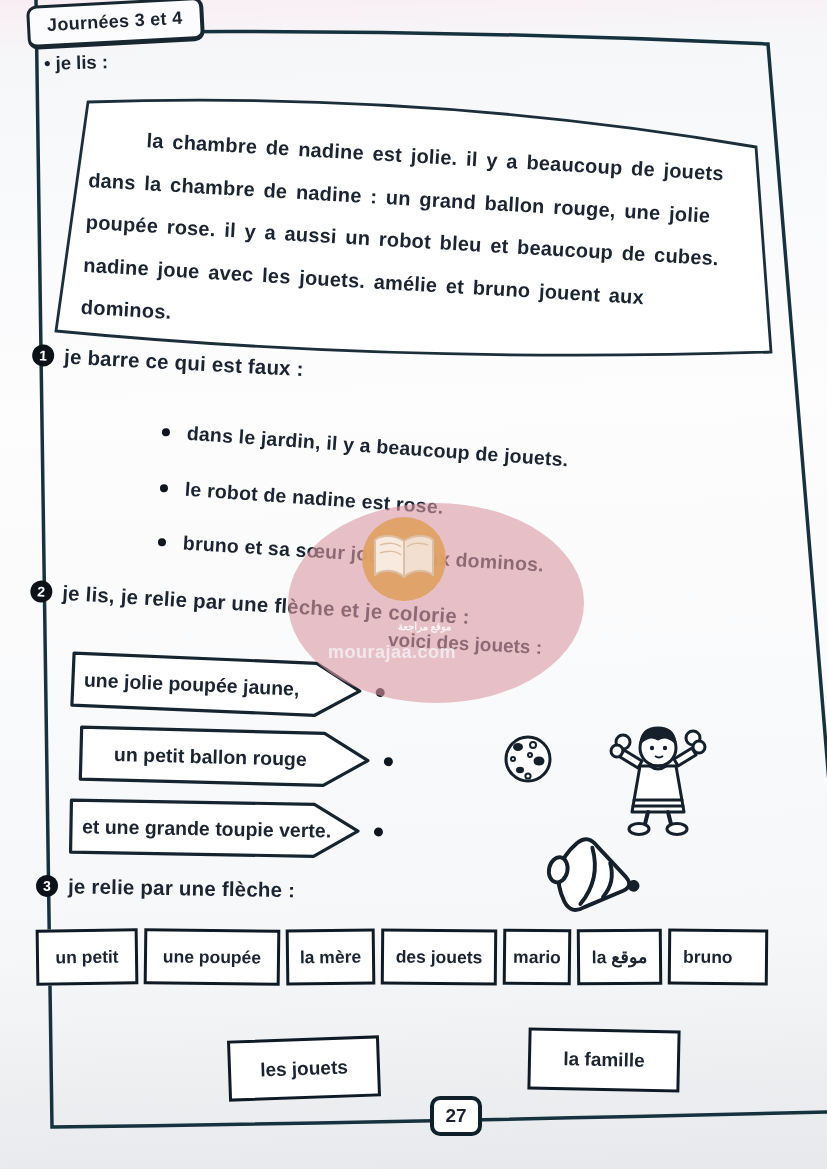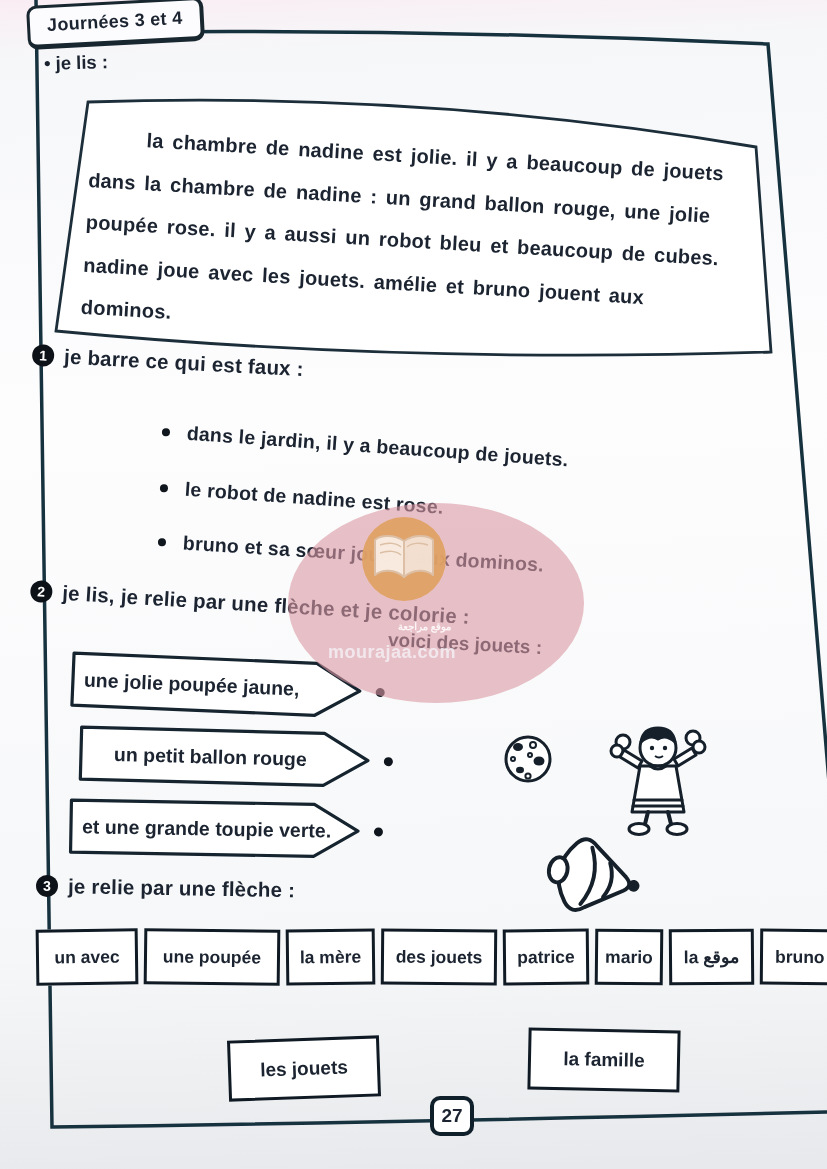--- a/index.html
+++ b/index.html
@@ -42,21 +42,21 @@
   
   #wordrow{position:absolute;left:36px;top:929px;display:flex;gap:6px;z-index:2;}
   .wbox{height:56px;border:3px solid #0f1a24;background:#fff;display:flex;align-items:center;
     justify-content:center;font-size:17.5px;box-sizing:border-box;}
   
   .catbox{position:absolute;border:3px solid #0f1a24;background:#fff;display:flex;align-items:center;
     justify-content:center;font-size:19px;box-sizing:border-box;z-index:2;}
   #cat0{left:228px;top:1038px;width:152px;height:61px;transform:rotate(-2deg);}
   #cat1{left:528px;top:1029px;width:152px;height:62px;transform:rotate(1.2deg);}
   
-  #pagenum{position:absolute;left:430px;top:1096px;width:44px;height:40px;border:4px solid #10202b;
+  #pagenum{position:absolute;left:430px;top:1096px;width:52px;height:40px;border:4px solid #10202b;
     border-radius:10px;background:#fff;display:flex;align-items:center;justify-content:center;
     font-size:19px;box-sizing:border-box;z-index:4;}
   
   #watermark{position:absolute;left:0;top:0;width:827px;height:1169px;z-index:30;pointer-events:none;}
   #wm-pink{position:absolute;left:288px;top:503px;width:296px;height:200px;border-radius:50%;
     background:rgba(219,152,164,.6);mix-blend-mode:multiply;}
   #wm-yellow{position:absolute;left:362px;top:517px;width:84px;height:84px;border-radius:50%;
     background:rgba(244,213,128,.95);mix-blend-mode:multiply;}
   #wm-book{position:absolute;left:370px;top:533px;opacity:.95;}
   #wm-ar{position:absolute;left:398px;top:621px;font-size:10px;color:rgba(253,249,250,.95);direction:rtl;}
@@ -174,33 +174,30 @@
   </g>
 </svg>
 
 <div id="ex3h" class="exhead">
   <span class="num">3</span>
   <span>je relie par une flèche :</span>
 </div>
 
 <div id="wordrow">
   <div class="wbox" style="width:102px;transform:rotate(-0.8deg);">
-    <span>un avec</span>
+    <span>un petit</span>
     </div>
   <div class="wbox" style="width:136px;transform:rotate(0.7deg);">
     <span>une poupée</span>
     </div>
   <div class="wbox" style="width:89px;transform:rotate(-0.7deg);">
     <span>la mère</span>
     </div>
   <div class="wbox" style="width:116px;transform:rotate(0.5deg);">
     <span>des jouets</span>
-    </div>
-  <div class="wbox" style="width:86px;transform:rotate(-0.6deg);">
-    <span>patrice</span>
     </div>
   <div class="wbox" style="width:68px;transform:rotate(0.6deg);">
     <span>mario</span>
     </div>
   <div class="wbox" style="width:85px;transform:rotate(-0.5deg);">
     <span>la موقع</span>
     </div>
   <div class="wbox" style="width:100px;transform:rotate(0.5deg);justify-content:flex-start;padding-left:12px;">
     <span>bruno</span>
     </div>

